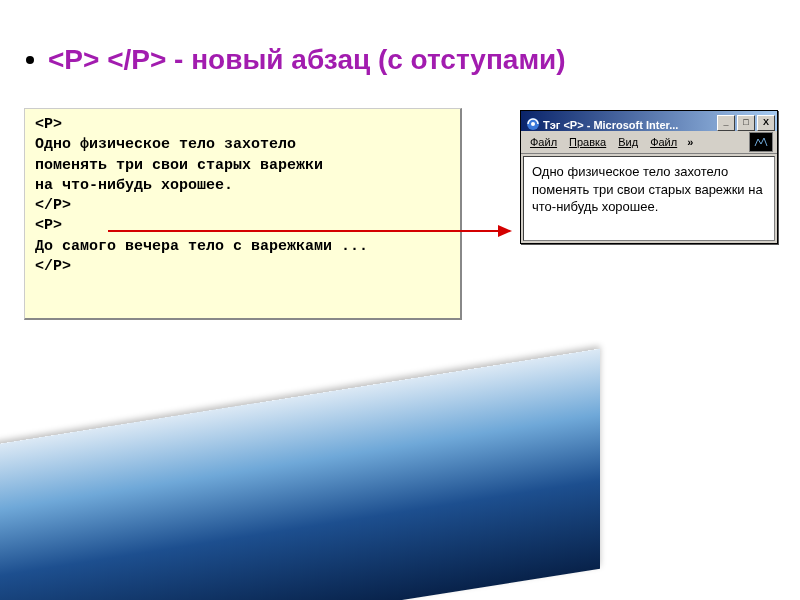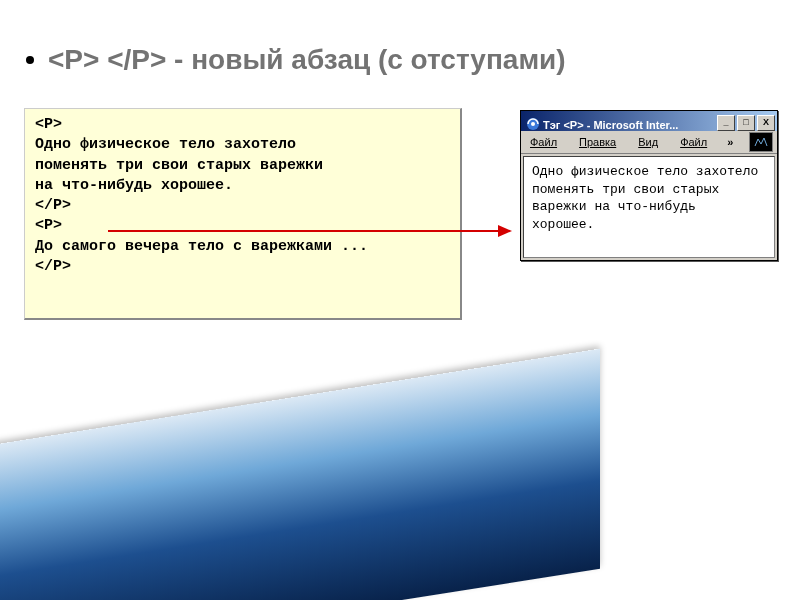--- a/index.html
+++ b/index.html
@@ -1,35 +1,35 @@
 <!DOCTYPE html>
 <html><head>
 <meta charset="utf-8">
 <style>
   html,body{margin:0;padding:0;width:800px;height:600px;background:#fff;font-family:Arial,sans-serif;overflow:hidden}
   .slide{position:relative;width:800px;height:600px}
-  .title{position:absolute;left:48px;top:44px;font-size:28px;font-weight:bold;color:#737373}
+  .title{position:absolute;left:48px;top:44px;font-size:28px;font-weight:bold;color:#a21caf}
   .bullet{position:absolute;left:26px;top:56px;width:8px;height:8px;background:#000;border-radius:50%}
   .code-box{position:absolute;left:24px;top:108px;width:438px;height:212px;background:#ffffd8;border:1px solid #ccc;border-right:2px solid #888;border-bottom:2px solid #888;padding:6px 10px;font-family:"Courier New",monospace;font-size:15px;font-weight:bold;line-height:1.35;box-sizing:border-box;white-space:pre}
   .arrow-line{position:absolute;left:108px;top:230px;width:392px;height:2px;background:#d40000}
   .arrow-head{position:absolute;left:498px;top:225px;width:0;height:0;border-left:14px solid #d40000;border-top:6px solid transparent;border-bottom:6px solid transparent}
   .browser{position:absolute;left:520px;top:110px;width:256px;background:#d4d0c8;border:1px solid #000;font-family:Tahoma,sans-serif;font-size:11px;box-shadow:1px 1px 0 #555}
   .titlebar{height:20px;background:linear-gradient(to right,#0a246a,#a6caf0);color:#fff;display:flex;align-items:flex-end;padding:0 2px}
   .tb-icon{width:14px;height:14px;margin:0 3px;display:inline-block}
   .tb-icon svg{display:block}
   .tb-title{flex:1;font-weight:bold;font-size:11px;white-space:nowrap;overflow:hidden}
   .tb-btns{display:flex;gap:2px}
   .tb-btn{width:16px;height:14px;background:#d4d0c8;border:1px solid #fff;border-right-color:#404040;border-bottom-color:#404040;font-size:9px;font-weight:bold;text-align:center;line-height:12px;color:#000;font-family:Arial}
-  .menubar{height:22px;display:flex;align-items:center;padding:0 4px;gap:12px;border-bottom:1px solid #808080;background:#d4d0c8}
+  .menubar{height:22px;display:flex;align-items:center;padding:0 4px;gap:2px;border-bottom:1px solid #808080;background:#d4d0c8}
   .menu-item{padding:1px 5px;font-size:11px}
   .menu-item u{text-decoration:underline}
   .menu-more{padding:0 3px;font-weight:bold}
   .throbber{width:22px;height:18px;background:#000;margin-left:auto;border:1px solid #808080;display:flex;align-items:center;justify-content:center}
   .throbber svg{display:block}
-  .content-wrap{background:#fff;border:1px solid #808080;border-top-color:#404040;border-left-color:#404040;margin:2px;padding:6px 8px 10px;font-family:Liberation Mono, monospace;font-size:13px;line-height:1.35}
+  .content-wrap{background:#fff;border:1px solid #808080;border-top-color:#404040;border-left-color:#404040;margin:2px;padding:6px 8px 10px;font-family:Liberation Sans, sans-serif;font-size:13px;line-height:1.35}
   .content-wrap p{margin:0 0 14px 0}
   .deco{position:absolute;left:-40px;bottom:-70px;width:640px;height:220px;background:linear-gradient(to top,#08224a 0%,#1d4f8f 40%,#6fa8d8 70%,#dce9f5 100%);transform:skewY(-9deg);transform-origin:left bottom;box-shadow:0 -3px 6px rgba(0,0,0,.25)}
 </style>
 </head>
 <body>
 
 <div class="slide">
   <div class="bullet"></div>
   <div class="title">&lt;P&gt; &lt;/P&gt;  - новый абзац (с отступами)</div>
 

